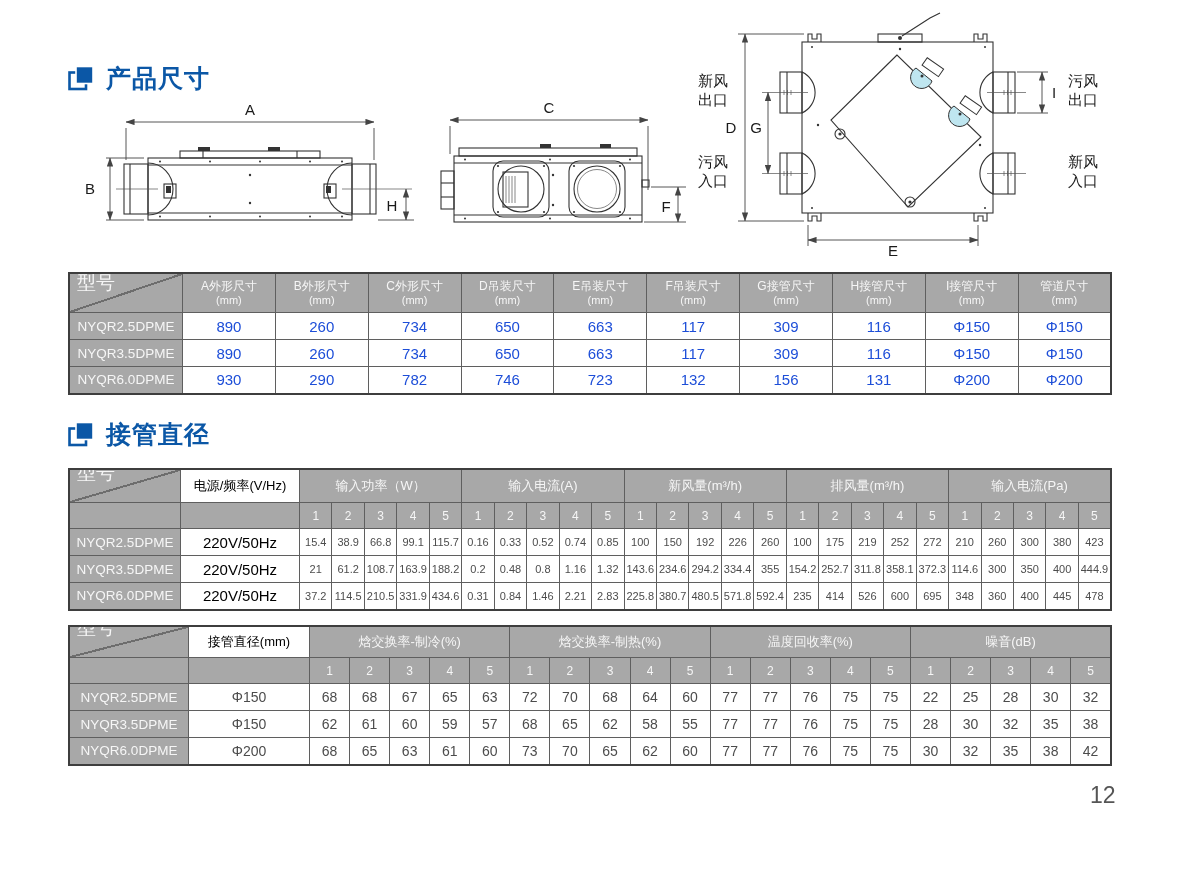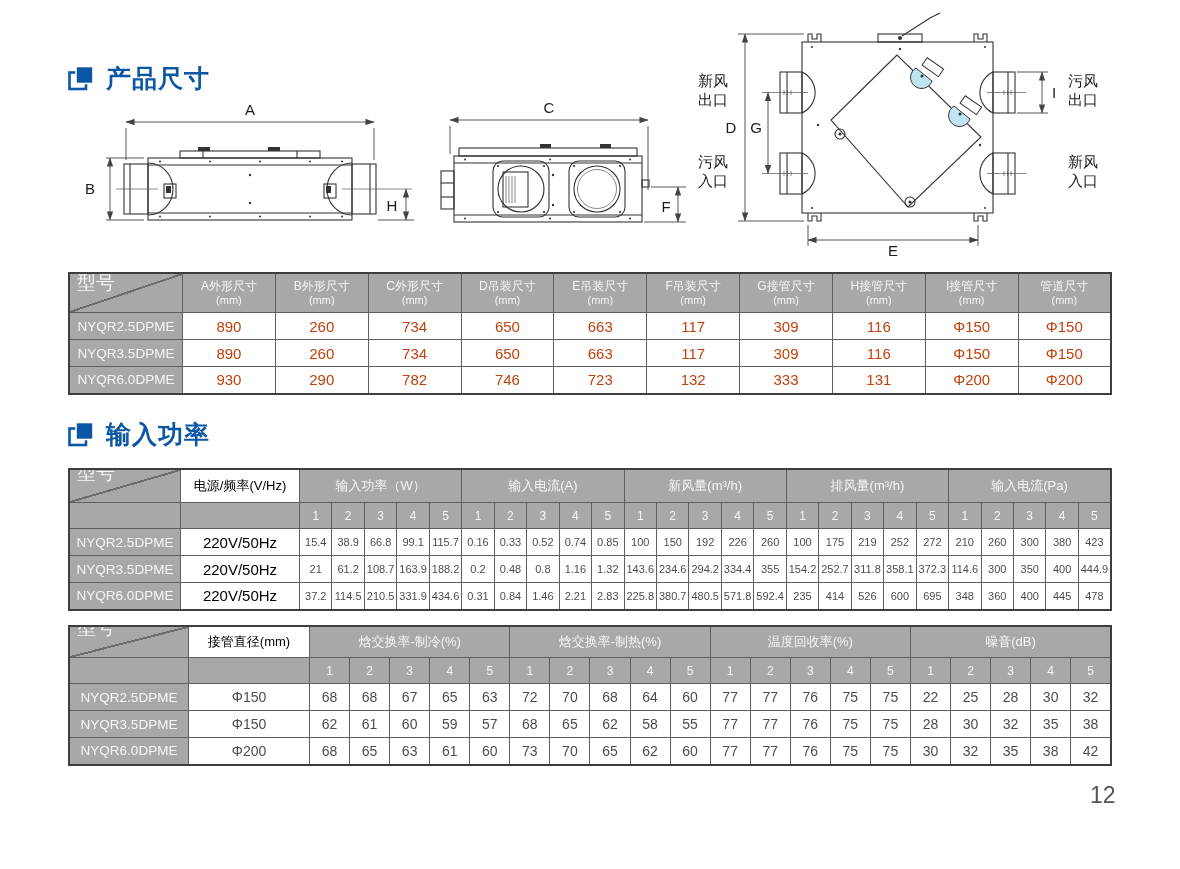--- a/index.html
+++ b/index.html
@@ -17,21 +17,21 @@
   th,td{border:1px solid #5f5f5f;text-align:center;vertical-align:middle;padding:0;
         overflow:hidden;white-space:nowrap;font-weight:normal;}
   .hdr,.grp,.sub,.diag,.hdr-empty,.model{background:#a8a8a8;color:#f6f6f6;}
   .hn{font-size:12px;line-height:15px;} .hu{font-size:11px;line-height:13px;}
   .diag{position:relative;text-align:left;
         background-image:linear-gradient(to bottom right,
           rgba(0,0,0,0) calc(50% - 1px), #6d6d6d calc(50% - 1px),
           #6d6d6d calc(50% + 1px), rgba(0,0,0,0) calc(50% + 1px));}
   .diag span{position:absolute;left:7px;bottom:16px;font-size:19px;}
   .model{font-size:13.5px;}
-  .val{font-size:15px;color:#c2410c;}
+  .val{font-size:15px;color:#1d4ed8;}
   #table1 .hdr,#table1 .diag{height:38px;} #table1 .diag{width:112px;}
   #table1 tbody tr{height:27px;}
   .grp{font-size:13px;} .sub{font-size:12px;height:25px;}
   #table2 .grp,#table2 .diag,.pwh{height:32px;}
   #table2 .diag{width:110px;} .pwh{width:118px;font-size:13px;}
   #table2 tbody tr{height:27px;}
   .pw{font-size:15px;color:#000000;}
   .sm{font-size:11px;color:#4c4c4c;}
   #table3 .grp,#table3 .diag,.piph{height:30px;}
   #table3 .diag{width:118px;} .piph{width:120px;font-size:13px;}
@@ -349,34 +349,34 @@
           <td class="val">Φ150</td>
         </tr>
         <tr>
           <th class="model">NYQR6.0DPME</th>
           <td class="val">930</td>
           <td class="val">290</td>
           <td class="val">782</td>
           <td class="val">746</td>
           <td class="val">723</td>
           <td class="val">132</td>
-          <td class="val">333</td>
+          <td class="val">156</td>
           <td class="val">131</td>
           <td class="val">Φ200</td>
           <td class="val">Φ200</td>
         </tr>
       </tbody>
   </table>
 
   <div class="sec-title" id="title-par">
     <svg width="27" height="27" viewBox="0 0 27 27">
       <rect x="1.5" y="7.5" width="16.5" height="16.5" fill="#ffffff" stroke="#0b57a6" stroke-width="2.6"></rect>
       <rect x="8" y="1.5" width="17" height="17" fill="#0b57a6" stroke="#ffffff" stroke-width="1.6"></rect>
     </svg>
-    <span>输入功率</span>
+    <span>接管直径</span>
   </div>
 
   <table id="table2">
     <thead>
       <tr id="t2-groups">
         <th class="diag">
           <span>型号</span>
         </th>
         <th class="pwh">电源/频率(V/Hz)</th>
       <th class="grp" colspan="5">输入功率（W）</th>

